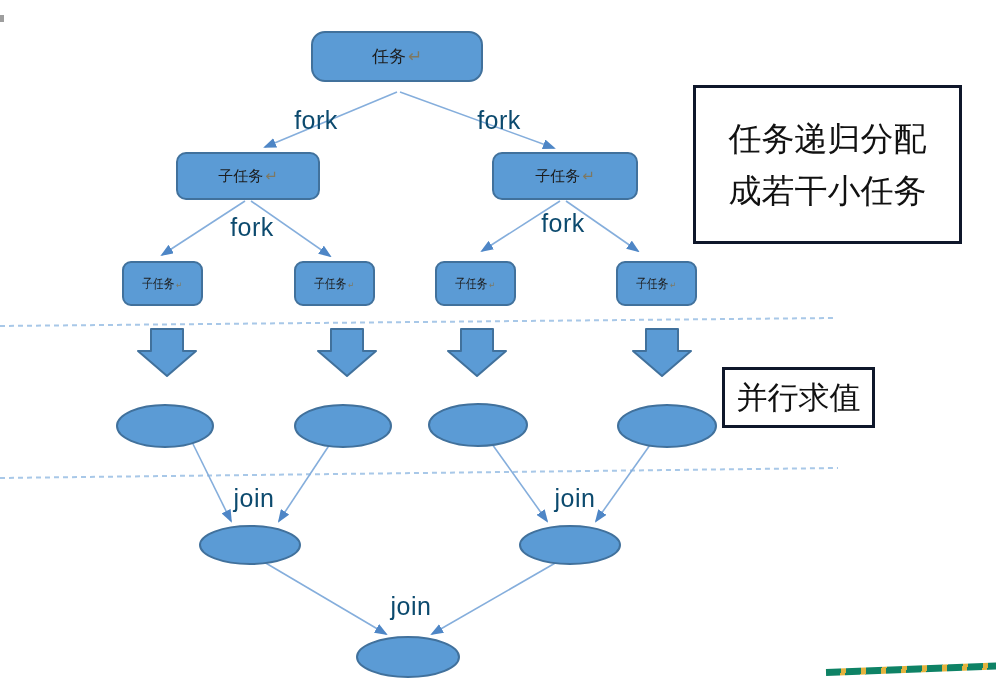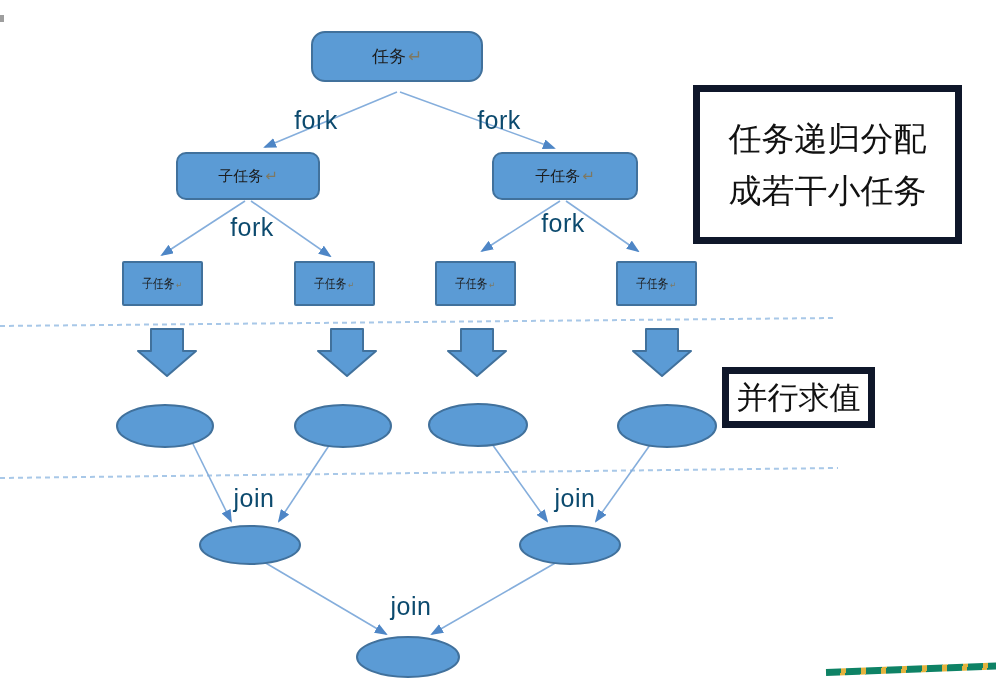--- a/index.html
+++ b/index.html
@@ -12,34 +12,34 @@
   
   .node{
     position:absolute;display:flex;align-items:center;justify-content:center;
     background:#5B9BD5;border:2px solid #41719C;box-sizing:border-box;
     color:#1c1c1c;text-align:center;
   }
   .node .mark{color:#8a6d3b;opacity:.75;margin-left:2px;}
   .root{left:311px;top:31px;width:172px;height:51px;border-radius:14px;font-size:17px;}
   .sub-left{left:176px;top:152px;width:144px;height:48px;border-radius:10px;font-size:15px;}
   .sub-right{left:492px;top:152px;width:146px;height:48px;border-radius:10px;font-size:15px;}
-  .leaf{top:261px;width:81px;height:45px;border-radius:2px;font-size:13px;}
+  .leaf{top:261px;width:81px;height:45px;border-radius:9px;font-size:13px;}
   .leaf .squeeze{display:inline-block;transform:scaleX(.82);white-space:nowrap;}
   .leaf .mark{font-size:9px;}
   .leaf1{left:122px;} .leaf2{left:294px;} .leaf3{left:435px;} .leaf4{left:616px;}
 
   
   .edge-label{
     position:absolute;transform:translate(-50%,-50%);
     font-size:25px;color:#0c4a6e;white-space:nowrap;letter-spacing:.5px;
   }
 
   
   .callout{
-    position:absolute;background:#fff;border:7px solid #0f172a;box-sizing:border-box;
+    position:absolute;background:#fff;border:3px solid #0f172a;box-sizing:border-box;
     display:flex;flex-direction:column;align-items:center;justify-content:center;
     color:#111;font-weight:500;
   }
   .ann-split{left:693px;top:85px;width:269px;height:159px;font-size:33px;line-height:1.55;}
   .ann-parallel{left:722px;top:367px;width:153px;height:61px;font-size:31px;}
   .ann-merge{left:633px;top:543px;width:352px;height:64px;font-size:31px;}
 
   
   .green-bar{
     position:absolute;left:826px;top:669px;width:172px;height:7px;

